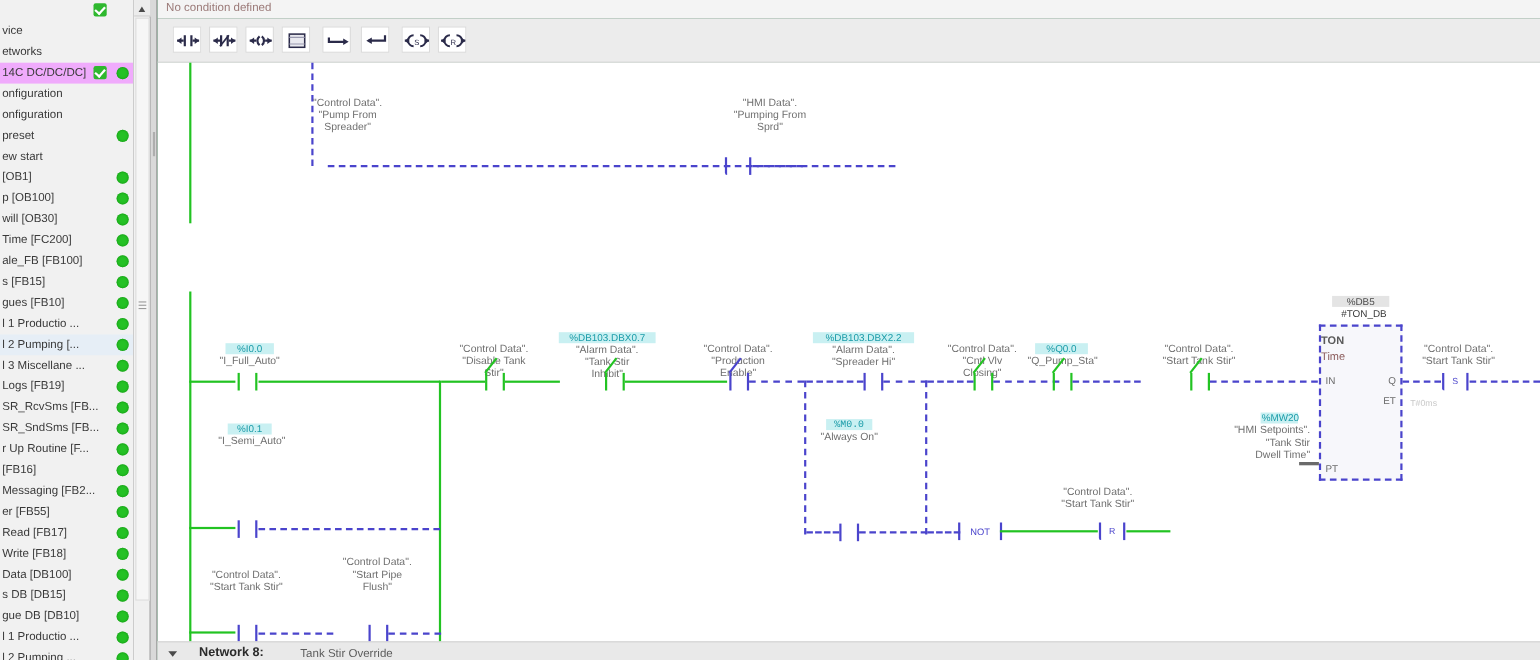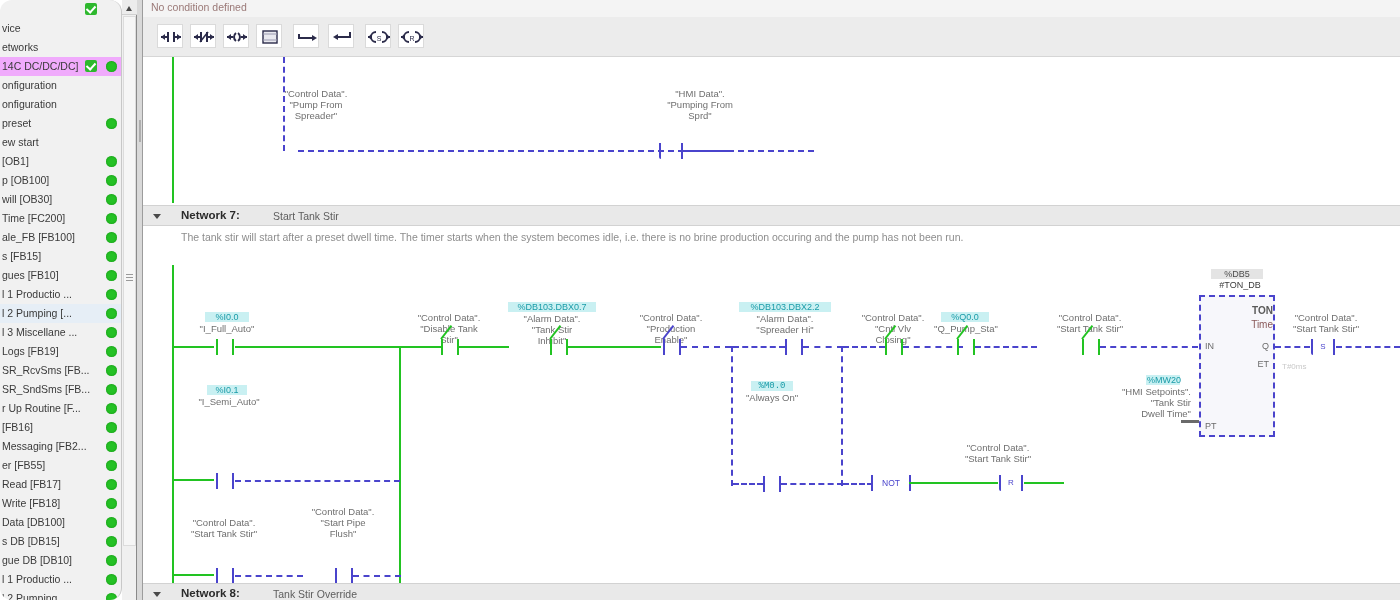--- a/index.html
+++ b/index.html
@@ -2,21 +2,21 @@
 <html><head>
 <meta charset="utf-8">
 <style>
   * { box-sizing: border-box; margin:0; padding:0; }
   html,body{ width:1400px; height:600px; overflow:hidden; background:#fff;
     font-family:"Liberation Sans", sans-serif; }
   #root{ position:relative; width:1400px; height:600px; }
 
   
   .tree{ position:absolute; left:0; top:0; width:122px; height:600px;
-     background:#f1f1f1; border-right:1px solid #c8c8c8; overflow:hidden;border-radius:12px; }
+     background:#f1f1f1; border-right:1px solid #c8c8c8; overflow:hidden; }
   .tree-row{ position:relative; height:19px; line-height:19px; font-size:10.5px;
      color:#3a3a3a; padding-left:2px; white-space:nowrap; overflow:hidden;
      filter:blur(.35px); }
   .tree-row.sel{ background:#f0abfc; }
   .tree-row.hl{ background:#e6eef6; }
   .tree-label{ display:inline-block; }
   .chk{ position:absolute; right:24px; top:3px; width:12px; height:12px;
      background:#2eb82e; border-radius:2px; }
   .chk:after{ content:""; position:absolute; left:3px; top:1px; width:4px; height:7px;
      border:solid #fff; border-width:0 2px 2px 0; transform:rotate(42deg); }
@@ -96,21 +96,21 @@
   .coil i.l{ left:1px; } .coil i.r{ left:23px; }
   .coil i.l{ border-radius:0 0 0 6px; } 
   .coil span{ position:absolute; left:0; width:26px; top:0; }
 
   .notbox{ position:absolute; width:40px; height:16px; border:0; font-size:8.5px;
      color:#4a44cc; text-align:center; line-height:16px; }
   .notbox i{ position:absolute; top:0; width:2px; height:16px; background:#4a44cc; }
   .notbox i.l{ left:0; } .notbox i.r{ left:38px; }
 
   .tonbox{ position:absolute; border:2px dashed #4a44cc; background:#f7f7fb; }
-  .tonbox .tt{ position:absolute; left:0; right:0; text-align:right; font-size:10px;
+  .tonbox .tt{ position:absolute; left:0; right:0; text-align:left; font-size:10px;
      color:#5a5a5a; filter:blur(.3px); }
   .pin{ position:absolute; font-size:9px; color:#6b6b6b; filter:blur(.3px); }
   .etval{ position:absolute; font-size:8px; color:#c9c9c9; filter:blur(.4px); }
 
   .blkaddr{ position:absolute; font-size:9px; color:#4c4c4c; background:#e4e4e4;
      text-align:center; white-space:nowrap; filter:blur(.3px); padding:0 2px; }
   .blkinst{ position:absolute; font-size:9px; color:#3a3a3a; white-space:nowrap;
      filter:blur(.3px); }
   .ptstub{ position:absolute; height:3px; background:#6a6a6a; }
 </style>
@@ -256,26 +256,20 @@
             <div>"Pumping From</div>
             <div>Sprd"</div>
           </div>
         <div class="coil" style="left:515px; top:86px;">
           <i class="l"></i>
             <i class="r"></i>
         </div>
         <div class="dwire h" style="left:541px; top:93px; width:46px;"></div>
       </div>
 
-      <div class="nwhdr" style="top:148px;">
-        <div class="tri"></div>
-        <div class="nm">Network 7:</div>
-        <div class="ti">Start Tank Stir</div>
-      </div>
-      <div class="nwcomment" style="top:174px;">The tank stir will start after a preset dwell time. The timer starts when the system becomes idle, i.e. there is no brine production occuring and the pump has not been run.</div>
 
       <div>
 
         <div class="rail" style="left:29px; top:208px; height:320px;"></div>
 
         <div class="wire h" style="left:29px; top:289px; width:42px;"></div>
         <div class="addr" style="left:62px; top:255px; width:44px;" id="c0a">%I0.0</div>
         <div class="lbl" style="left:46px; top:266px; width:76px;" id="c0l">
             <div>"I_Full_Auto"</div>
           </div>

